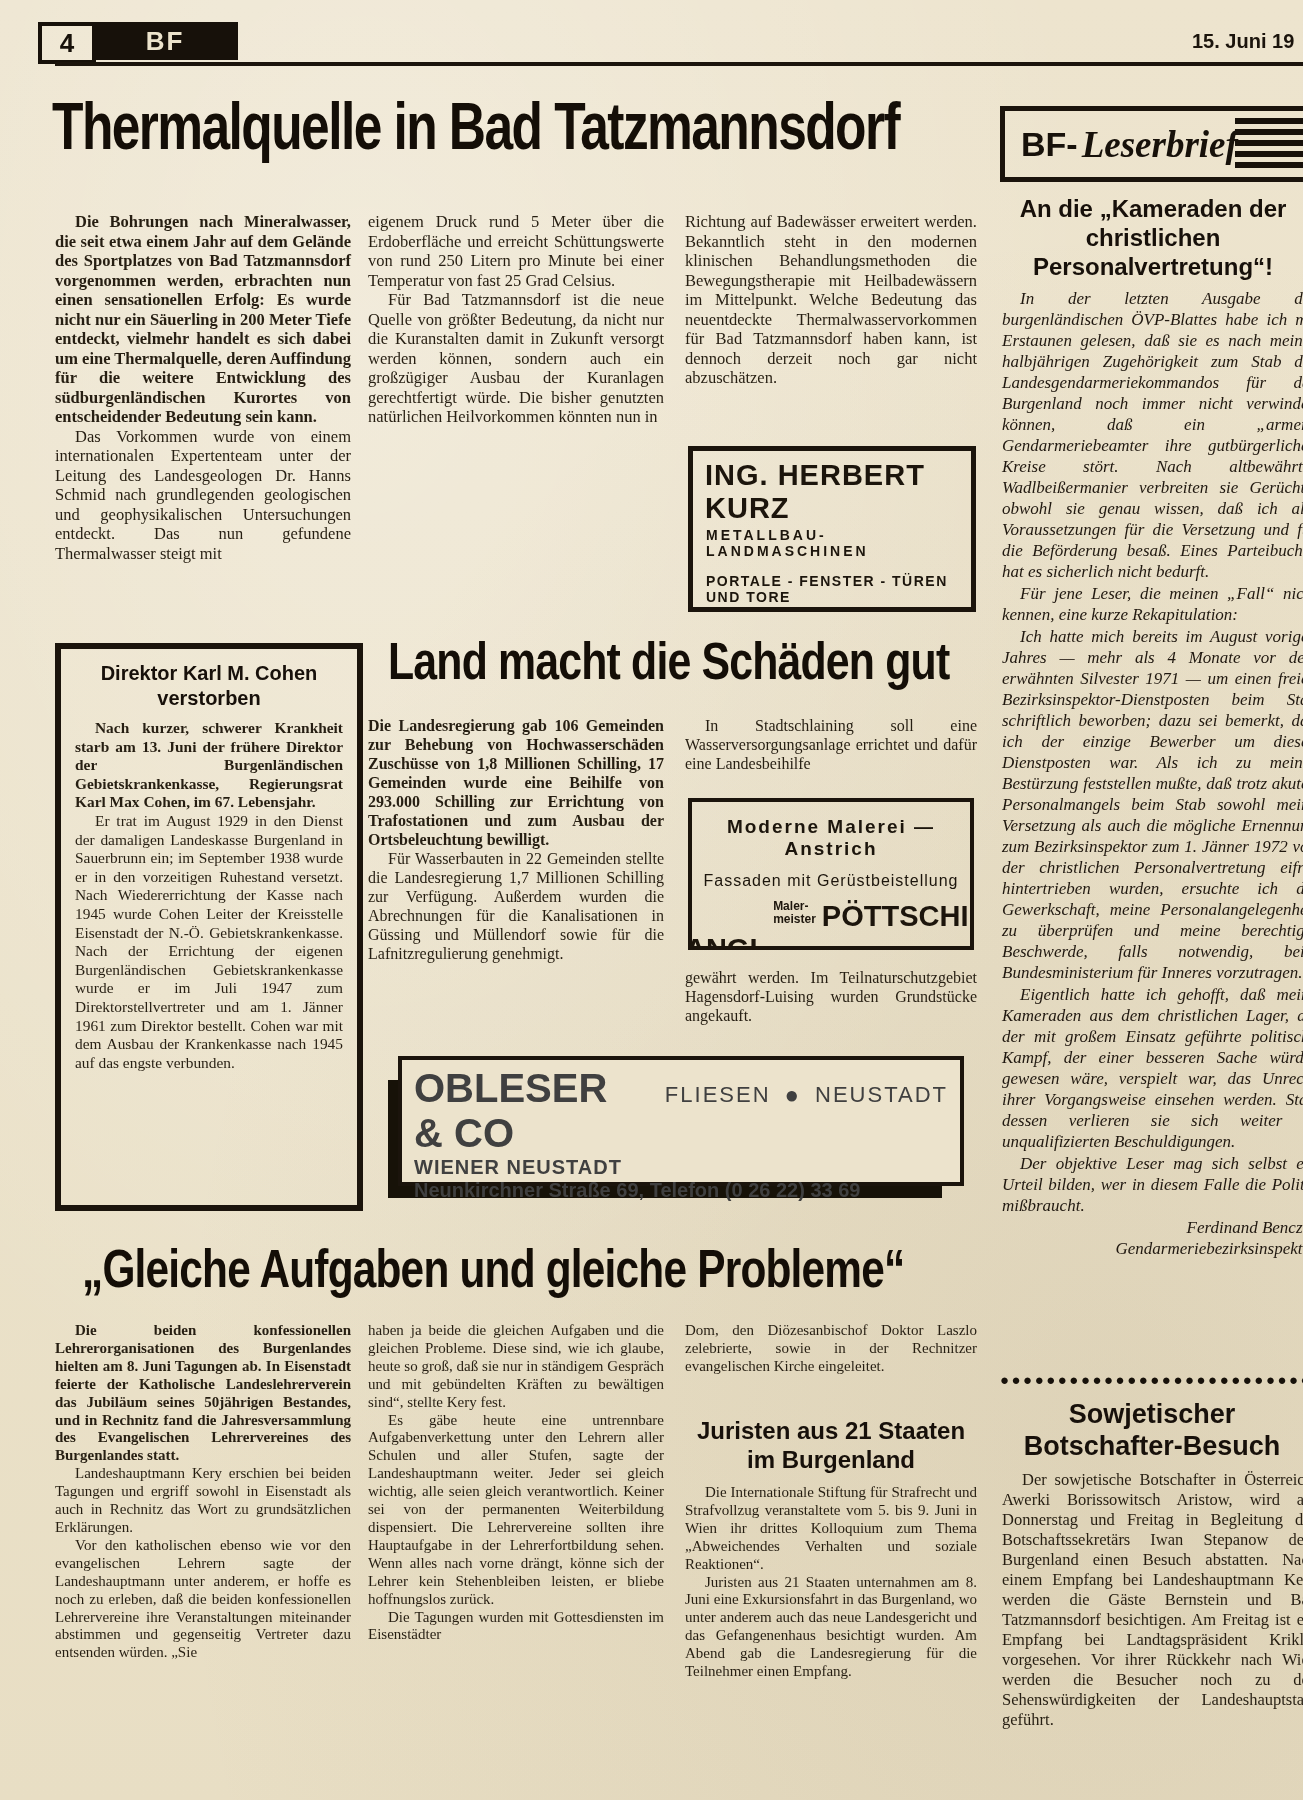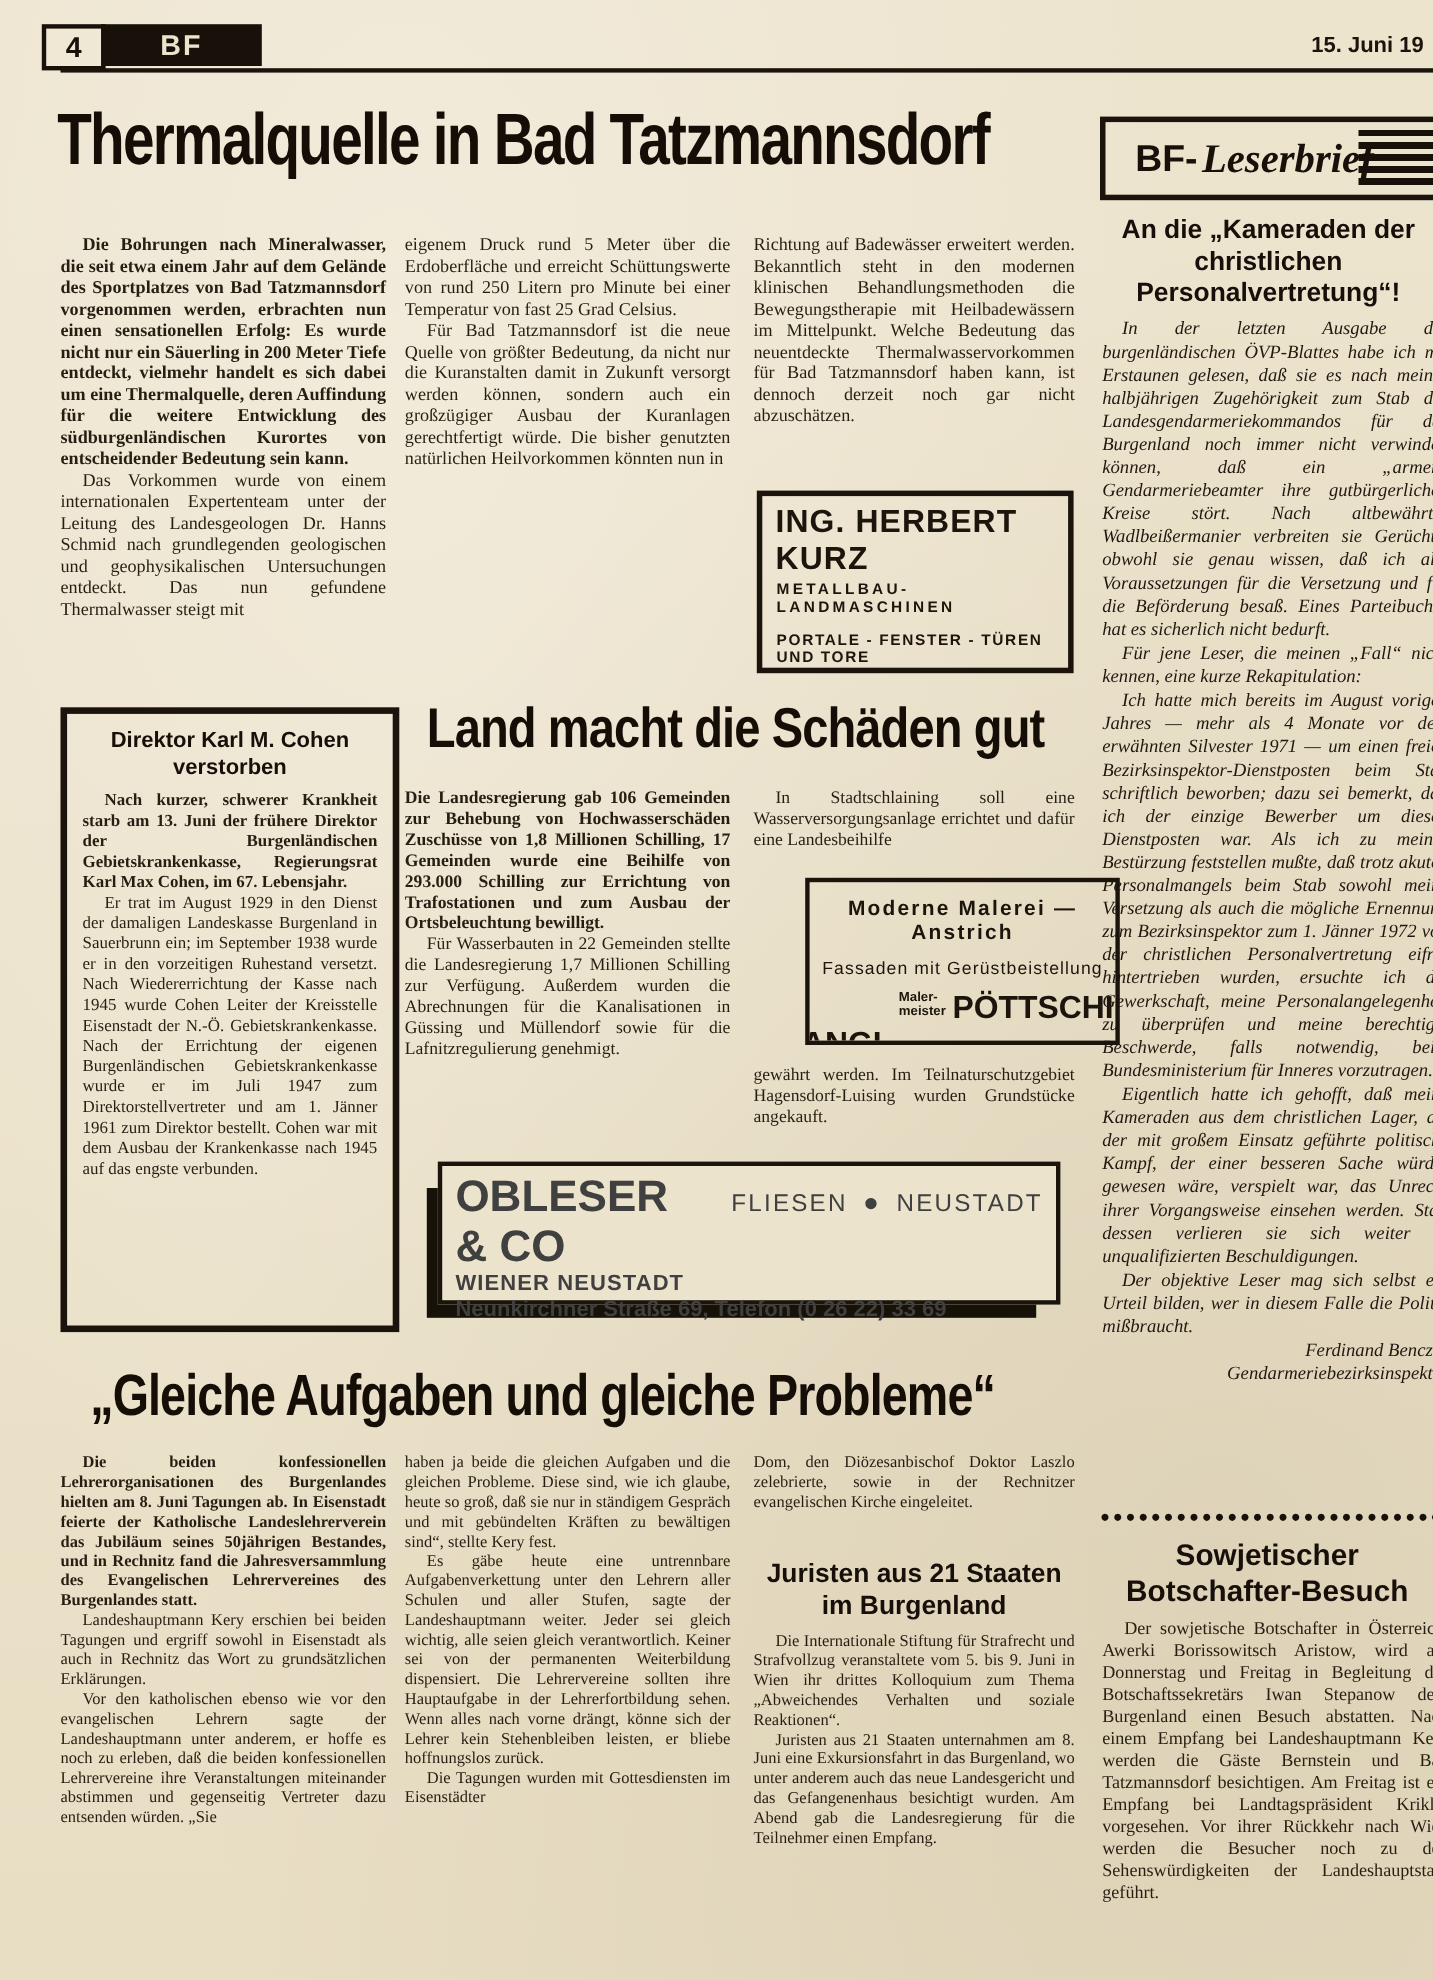--- a/index.html
+++ b/index.html
@@ -23,21 +23,21 @@
   .subhead{font-family:"Liberation Sans",sans-serif;font-weight:bold;text-align:center;color:#17100a;}
   .rule{background:#1b140c;}
   
   .pagenum{border:4px solid #17110a;font-family:"Liberation Sans",sans-serif;font-weight:bold;
            font-size:26px;text-align:center;line-height:34px;color:#17110a;}
   .masthead{background:#17110a;color:#ece3cc;font-family:"Liberation Sans",sans-serif;
             font-weight:bold;font-size:26px;text-align:center;line-height:38px;letter-spacing:2px;}
   .dateline{font-family:"Liberation Sans",sans-serif;font-weight:bold;font-size:20px;color:#1b140c;}
   
   .lb-box{border:5px solid #1b140c;display:flex;align-items:center;}
-  .lb-bf{font-family:"Liberation Sans",sans-serif;font-weight:bold;font-size:34px;color:#17110a;padding-left:27px;}
+  .lb-bf{font-family:"Liberation Sans",sans-serif;font-weight:bold;font-size:34px;color:#17110a;padding-left:16px;}
   .lb-script{font-family:"Liberation Serif",serif;font-style:italic;font-weight:bold;font-size:37px;color:#17110a;padding-left:4px;}
   .lb-stripes{position:absolute;right:8px;top:7px;width:74px;height:52px;
      background:repeating-linear-gradient(180deg,#17110a 0 6px,rgba(0,0,0,0) 6px 11px);}
   .letter{font-style:italic;font-size:17px;line-height:21px;color:#201810;}
   .letter p{text-align:justify;text-indent:18px;margin:0 0 1px 0;hyphens:auto;}
   .sig{text-align:right;font-style:italic;font-size:17px;line-height:21px;color:#201810;padding-right:6px;}
   .dots{font-size:15px;letter-spacing:2.5px;color:#17110a;white-space:nowrap;overflow:hidden;}
   
   .ad{border:5px solid #1b140c;font-family:"Liberation Sans",sans-serif;color:#1c150c;overflow:hidden;}
   .kurz-name{font-size:29px;font-weight:bold;letter-spacing:1px;padding:8px 0 0 12px;}
@@ -125,21 +125,21 @@
     <span class="display" style="font-size:51px;transform:scaleX(.84);letter-spacing:-1px;">Land macht die Schäden gut</span>
   </div>
   <div class="abs j topcol" style="left:368px;top:716px;width:296px;font-size:16px;line-height:19px;">
     <p class="lead ni">Die Landesregierung gab 106 Gemeinden zur Behebung von Hochwasserschäden Zuschüsse von 1,8 Millionen Schilling, 17 Gemeinden wurde eine Beihilfe von 293.000 Schilling zur Errichtung von Trafostationen und zum Ausbau der Ortsbeleuchtung bewilligt.</p>
     <p>Für Wasserbauten in 22 Gemeinden stellte die Landesregierung 1,7 Millionen Schilling zur Verfügung. Außerdem wurden die Abrechnungen für die Kanalisationen in Güssing und Müllendorf sowie für die Lafnitzregulierung genehmigt.</p>
   </div>
   <div class="abs j topcol" style="left:685px;top:716px;width:292px;font-size:16px;line-height:19px;">
     <p>In Stadtschlaining soll eine Wasserversorgungsanlage errichtet und dafür eine Landesbeihilfe</p>
   </div>
 
-  <div class="abs ad" style="left:688px;top:798px;width:278px;height:144px;border-width:4px;margin-left:44px;">
+  <div class="abs ad" style="left:688px;top:798px;width:278px;height:144px;border-width:4px;">
     <div class="stangl-l1">Moderne Malerei — Anstrich</div>
     <div class="stangl-l2">Fassaden mit Gerüstbeistellung</div>
     <div class="stangl-row">
       <span class="stangl-name">F. STANGL</span>
       <span class="stangl-small">
         <span>Maler-</span><br>
         <span>meister</span>
       </span>
       <span class="stangl-place">PÖTTSCHING</span>
     </div>

